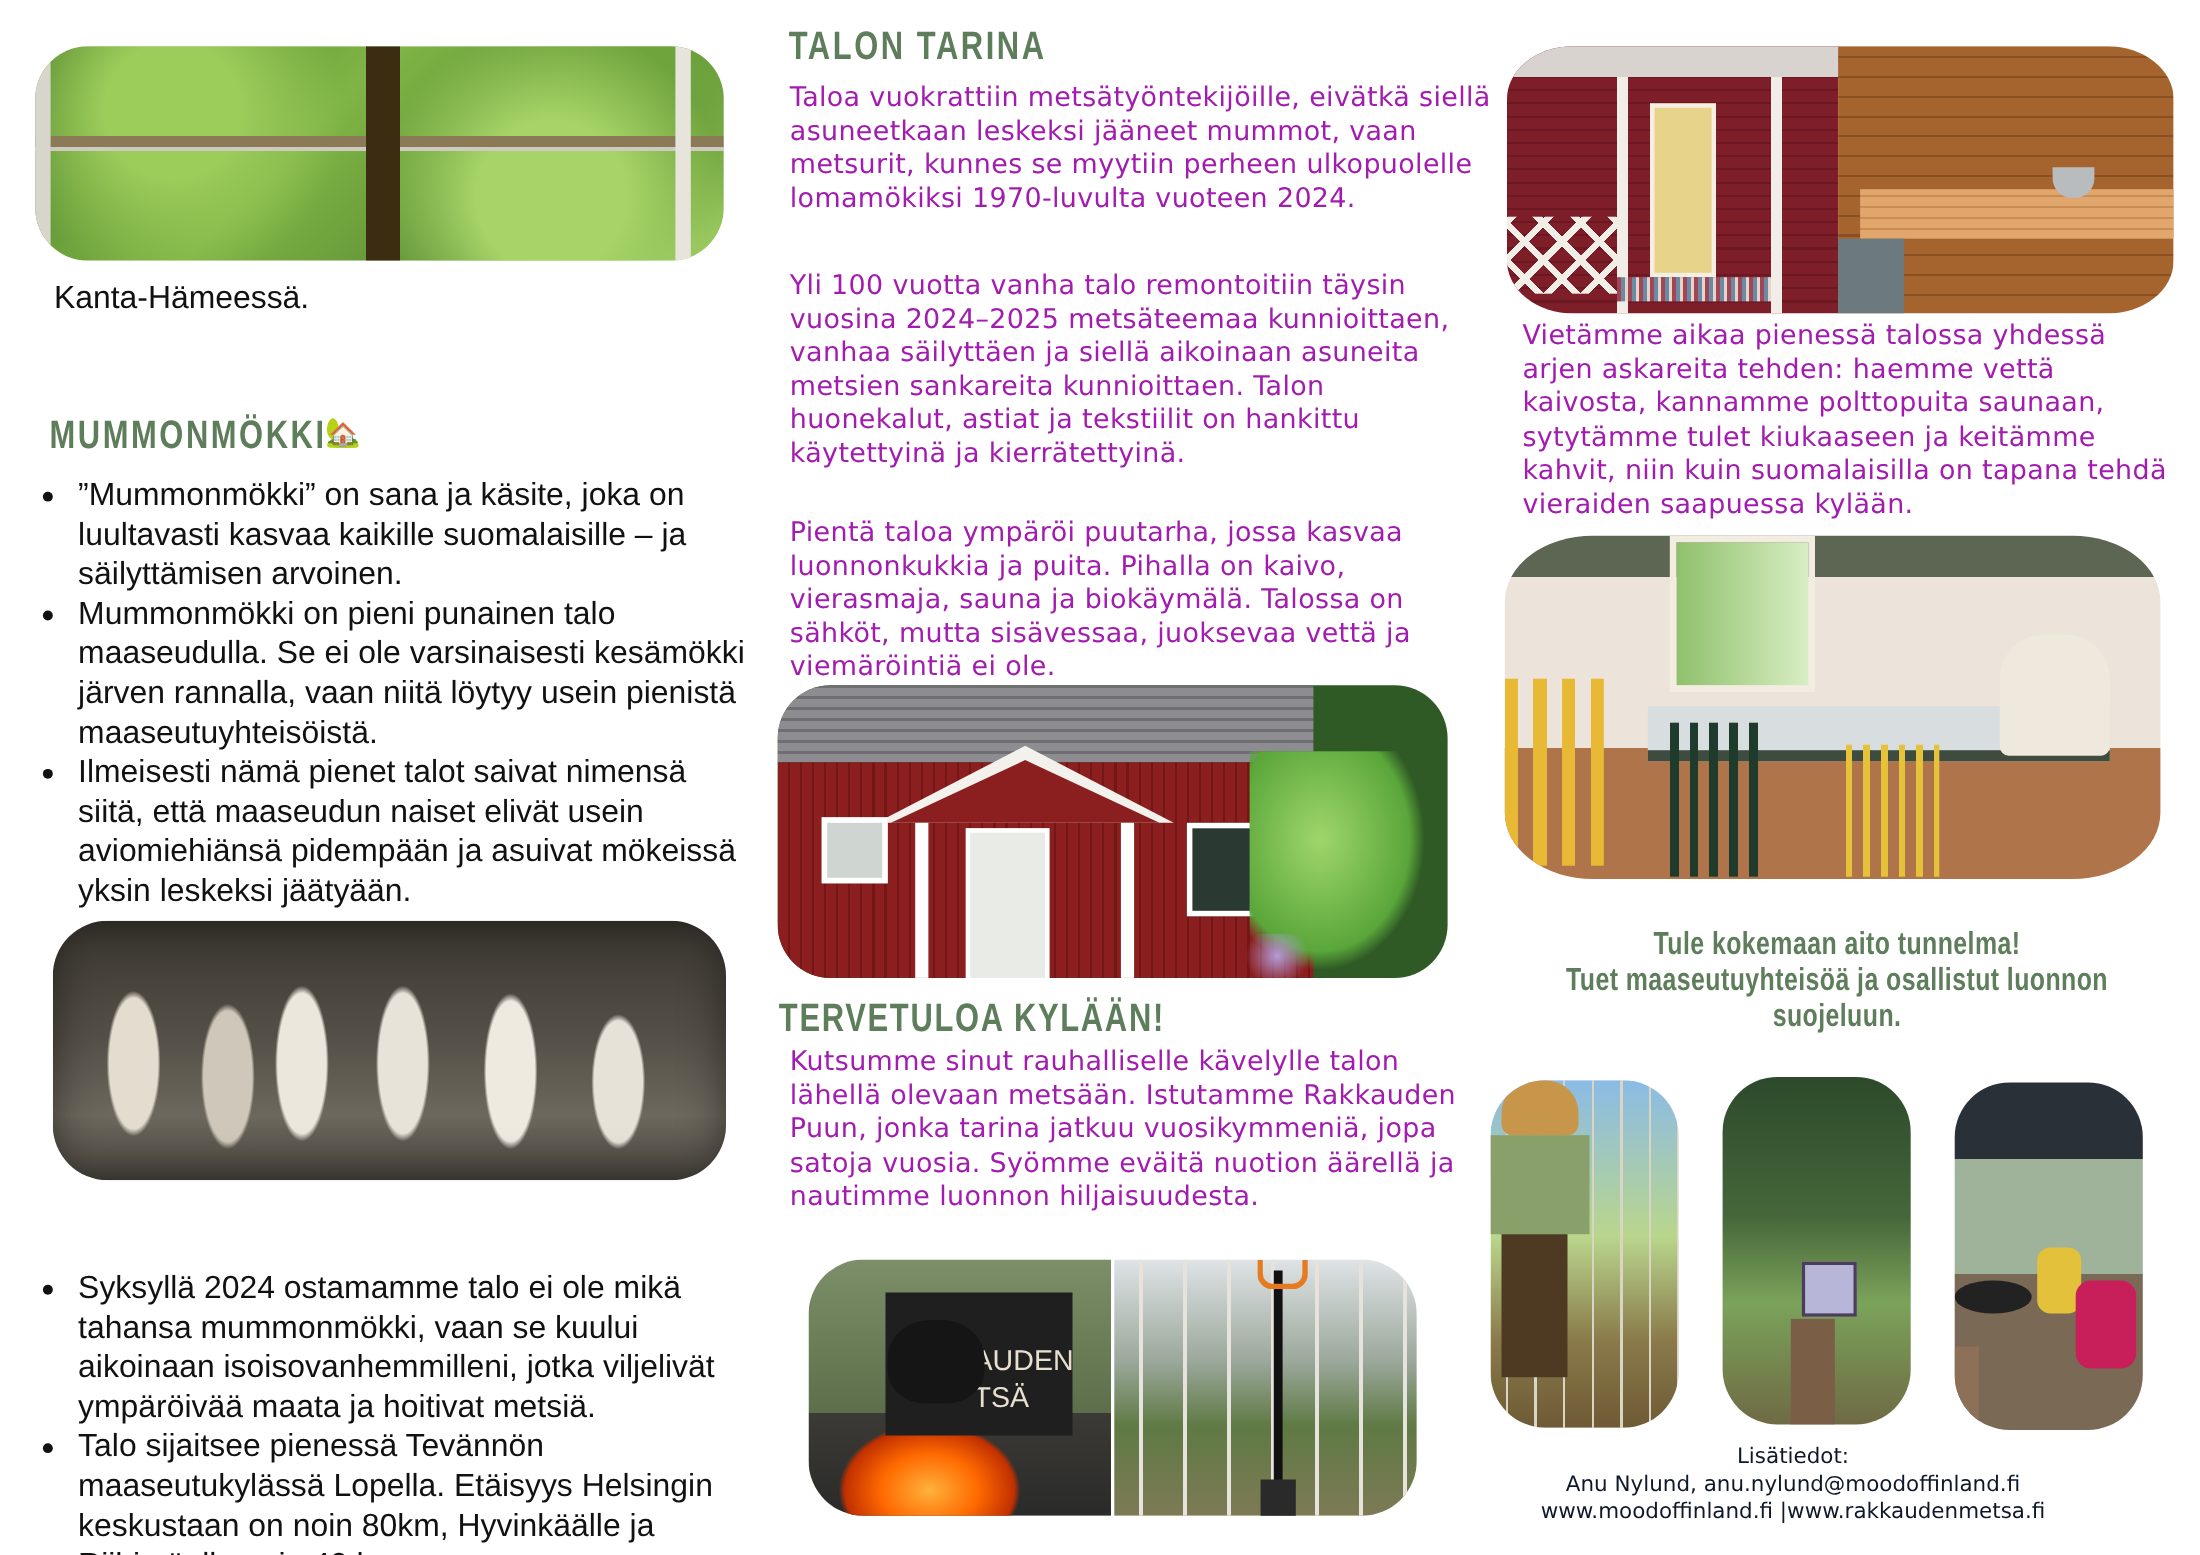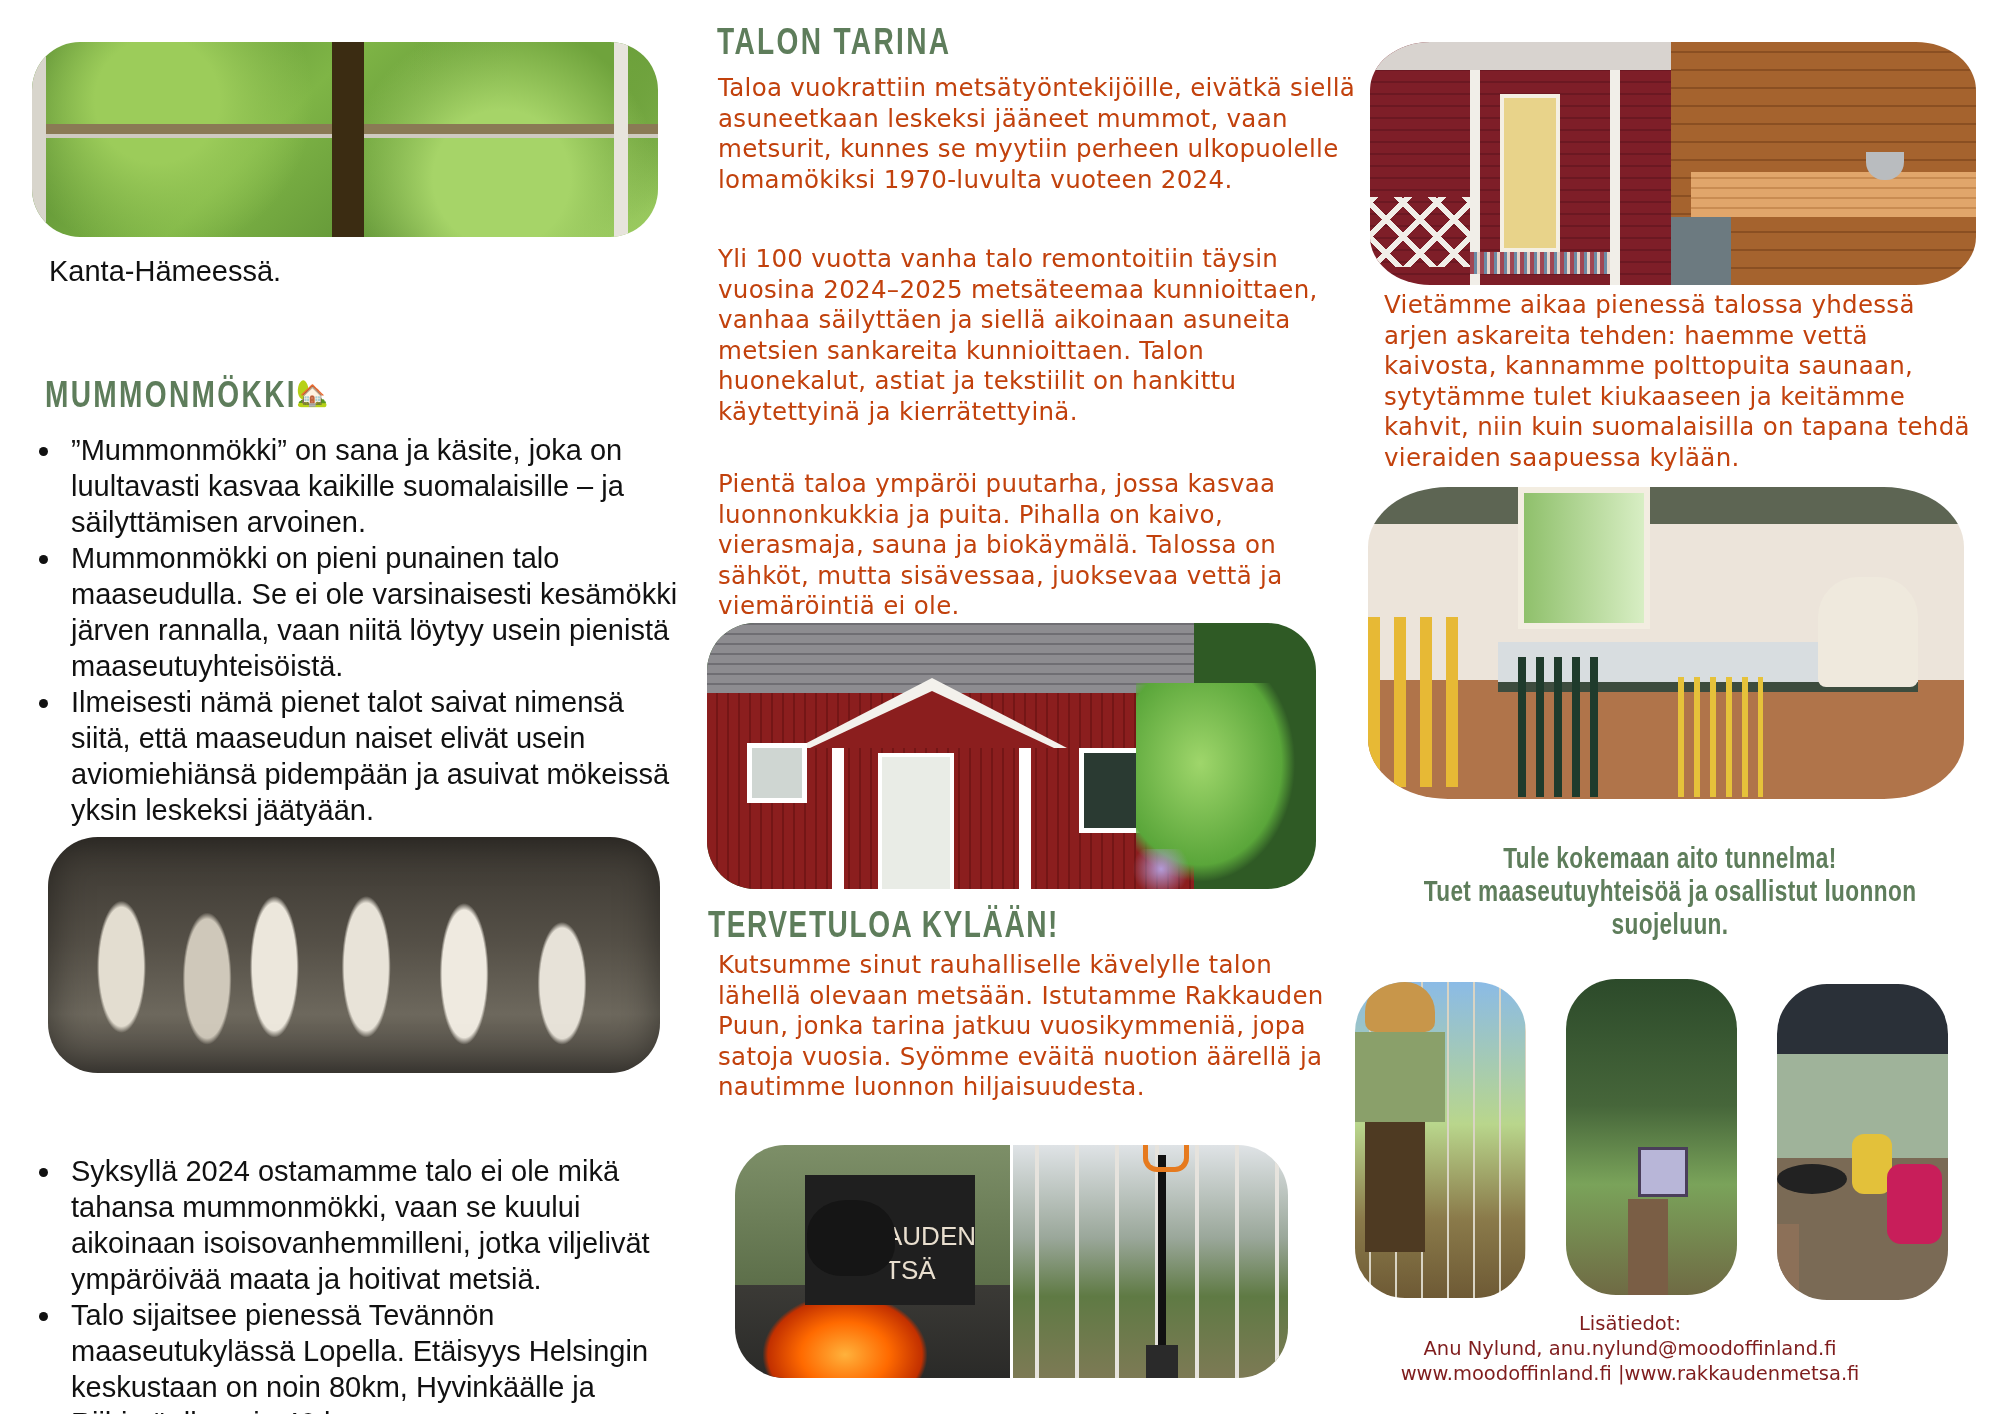--- a/index.html
+++ b/index.html
@@ -3,28 +3,28 @@
 <meta charset="utf-8">
 <style>
   html, body { margin:0; padding:0; }
   body { width:2000px; height:1414px; background:#ffffff; position:relative; overflow:hidden;
          font-family:"DejaVu Sans", sans-serif; color:#111; }
   .abs { position:absolute; }
   .photo { position:absolute; overflow:hidden; }
   .heading { position:absolute; font-family:"Liberation Sans", sans-serif; font-weight:bold;
              color:#5e7d5b; letter-spacing:1px; transform:scaleX(0.78); transform-origin:left top;
              white-space:nowrap; }
-  .body-text { position:absolute; font-family:"DejaVu Sans", sans-serif; font-size:24.5px; line-height:30.5px; color:#c2410c; letter-spacing:0.3px; }
+  .body-text { position:absolute; font-family:"DejaVu Sans", sans-serif; font-size:24.5px; line-height:30.5px; color:#a21caf; letter-spacing:0.3px; }
   .open-text { position:absolute; font-family:"Liberation Sans", sans-serif; font-size:29px; line-height:36px; color:#111; }
   ul.bullets { margin:0; padding:0; list-style:none; }
   ul.bullets li { position:relative; padding-left:32px; }
   ul.bullets li::before { content:""; position:absolute; left:0; top:15px; width:9px; height:9px; border-radius:50%; background:#111; }
   .slogan { position:absolute; font-family:"Liberation Sans", sans-serif; font-weight:bold; color:#5e7d5b;
             text-align:center; font-size:29px; line-height:33px; letter-spacing:0.5px; transform:scaleX(0.78); transform-origin:center top; }
-  .contact { position:absolute; font-family:"DejaVu Sans", sans-serif; font-size:19.5px; line-height:25px; text-align:center; color:#7f1d1d; }
+  .contact { position:absolute; font-family:"DejaVu Sans", sans-serif; font-size:19.5px; line-height:25px; text-align:center; color:#0f172a; }
 </style>
 </head>
 <body>
 
 <div class="photo" style="left:32px; top:42px; width:626px; height:195px; border-radius:48px;
             background:
               linear-gradient(90deg, transparent 0 48%, #3b2c12 48% 53%, transparent 53%),
               linear-gradient(180deg, transparent 0 42%, #8a7a55 42% 47%, #cfcac0 47% 49%, transparent 49%),
               radial-gradient(circle at 20% 30%, #9ccc5a 0 12%, transparent 30%),
               radial-gradient(circle at 75% 70%, #a6d468 0 14%, transparent 32%),

